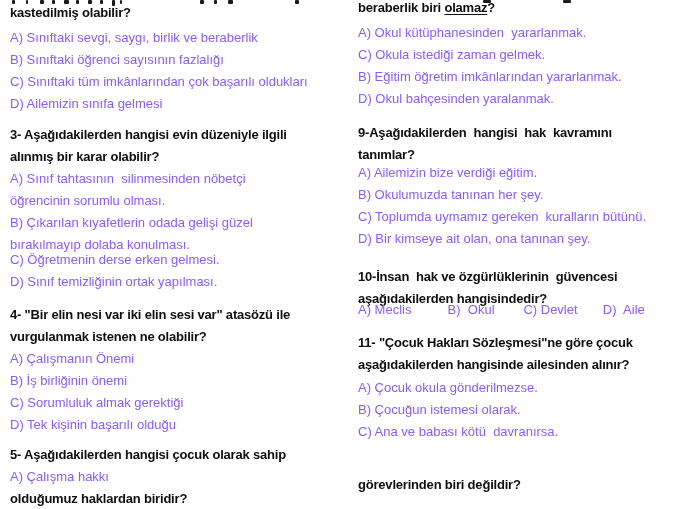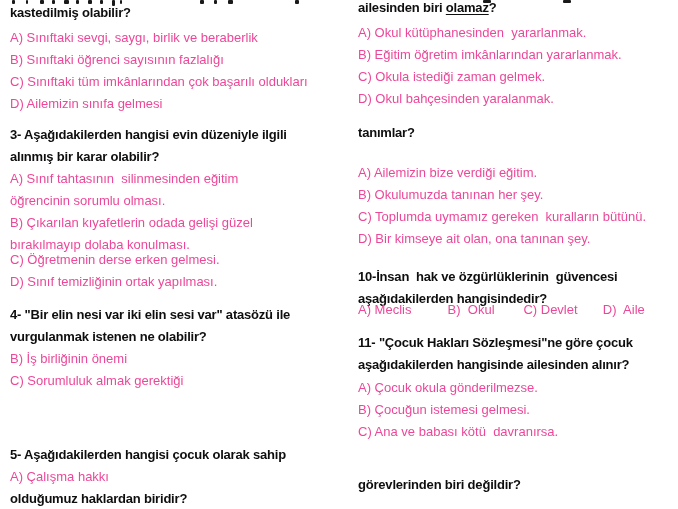--- a/index.html
+++ b/index.html
@@ -11,21 +11,21 @@
   }
   .col{position:absolute;top:0;height:509px;}
   .col-left{left:10px;width:338px;}
   .col-right{left:358px;width:318px;}
   .block{position:absolute;left:0;width:100%;}
   .line{
     white-space:pre;
     font-size:13px;
     line-height:22px;
     letter-spacing:0;
-    color:#ec4899;
+    color:#8b5cf6;
   }
   .bold{font-weight:700;letter-spacing:-0.2px;color:#0e0e0e;}
   .underline{text-decoration:underline;text-underline-offset:2px;}
   
   .frag{position:absolute;top:0;height:4px;background:#1a1a1a;border-radius:1px;}
   .frag.tall{height:6px;}
 </style>
 </head>
 <body>
 
@@ -60,60 +60,63 @@
     <div class="block" style="top:27px">
       <div class="line">A) Sınıftaki sevgi, saygı, birlik ve beraberlik</div>
       <div class="line">B) Sınıftaki öğrenci sayısının fazlalığı</div>
       <div class="line">C) Sınıftaki tüm imkânlarından çok başarılı oldukları</div>
       <div class="line">D) Ailemizin sınıfa gelmesi</div>
     </div>
 
     <div class="block" style="top:124px">
       <div class="line bold">3- Aşağıdakilerden hangisi evin düzeniyle ilgili</div>
       <div class="line bold">alınmış bir karar olabilir?</div>
-      <div class="line">A) Sınıf tahtasının  silinmesinden eğitim</div>
+      <div class="line">A) Sınıf tahtasının  silinmesinden nöbetçi</div>
       <div class="line">öğrencinin sorumlu olması.</div>
       <div class="line">B) Çıkarılan kıyafetlerin odada gelişi güzel</div>
       <div class="line">bırakılmayıp dolaba konulması.</div>
     </div>
     <div class="block" style="top:249px">
       <div class="line">C) Öğretmenin derse erken gelmesi.</div>
       <div class="line">D) Sınıf temizliğinin ortak yapılması.</div>
     </div>
 
     <div class="block" style="top:304px">
       <div class="line bold">4- "Bir elin nesi var iki elin sesi var" atasözü ile</div>
       <div class="line bold">vurgulanmak istenen ne olabilir?</div>
     </div>
     <div class="block" style="top:348px">
+      <div class="line">A) Çalışmanın Önemi</div>
       <div class="line">B) İş birliğinin önemi</div>
       <div class="line">C) Sorumluluk almak gerektiği</div>
+      <div class="line">D) Tek kişinin başarılı olduğu</div>
     </div>
 
     <div class="block" style="top:444px">
       <div class="line bold">5- Aşağıdakilerden hangisi çocuk olarak sahip</div>
       <div class="line">A) Çalışma hakkı</div>
       <div class="line bold">olduğumuz haklardan biridir?</div>
     </div>
 
   </div>
 
   <div class="col col-right">
 
     <div class="block" style="top:-3px">
-      <div class="line bold"><span>ailesinden biri </span><span class="underline">olamaz</span><span>?</span></div>
+      <div class="line bold"><span>beraberlik biri </span><span class="underline">olamaz</span><span>?</span></div>
     </div>
     <div class="block" style="top:22px">
       <div class="line">A) Okul kütüphanesinden  yararlanmak.</div>
+      <div class="line">C) Okula istediği zaman gelmek.</div>
       <div class="line">B) Eğitim öğretim imkânlarından yararlanmak.</div>
-      <div class="line">C) Okula istediği zaman gelmek.</div>
       <div class="line">D) Okul bahçesinden yaralanmak.</div>
     </div>
 
     <div class="block" style="top:122px">
+      <div class="line bold">9-Aşağıdakilerden  hangisi  hak  kavramını</div>
       <div class="line bold">tanımlar?</div>
     </div>
     <div class="block" style="top:162px">
       <div class="line">A) Ailemizin bize verdiği eğitim.</div>
       <div class="line">B) Okulumuzda tanınan her şey.</div>
       <div class="line">C) Toplumda uymamız gereken  kuralların bütünü.</div>
       <div class="line">D) Bir kimseye ait olan, ona tanınan şey.</div>
     </div>
 
     <div class="block" style="top:266px">
@@ -123,21 +126,21 @@
     <div class="block" style="top:299px">
       <div class="line">A) Meclis          B)  Okul        C) Devlet       D)  Aile</div>
     </div>
 
     <div class="block" style="top:332px">
       <div class="line bold">11- "Çocuk Hakları Sözleşmesi"ne göre çocuk</div>
       <div class="line bold">aşağıdakilerden hangisinde ailesinden alınır?</div>
     </div>
     <div class="block" style="top:377px">
       <div class="line">A) Çocuk okula gönderilmezse.</div>
-      <div class="line">B) Çocuğun istemesi gelmesi.</div>
+      <div class="line">B) Çocuğun istemesi olarak.</div>
       <div class="line">C) Ana ve babası kötü  davranırsa.</div>
     </div>
 
     <div class="block" style="top:474px">
       <div class="line bold">görevlerinden biri değildir?</div>
     </div>
 
   </div>
 </div>
 

